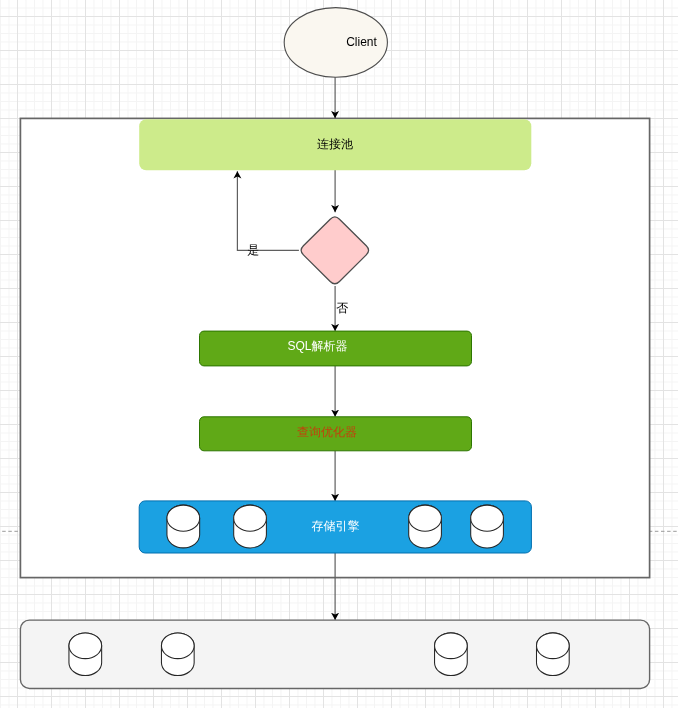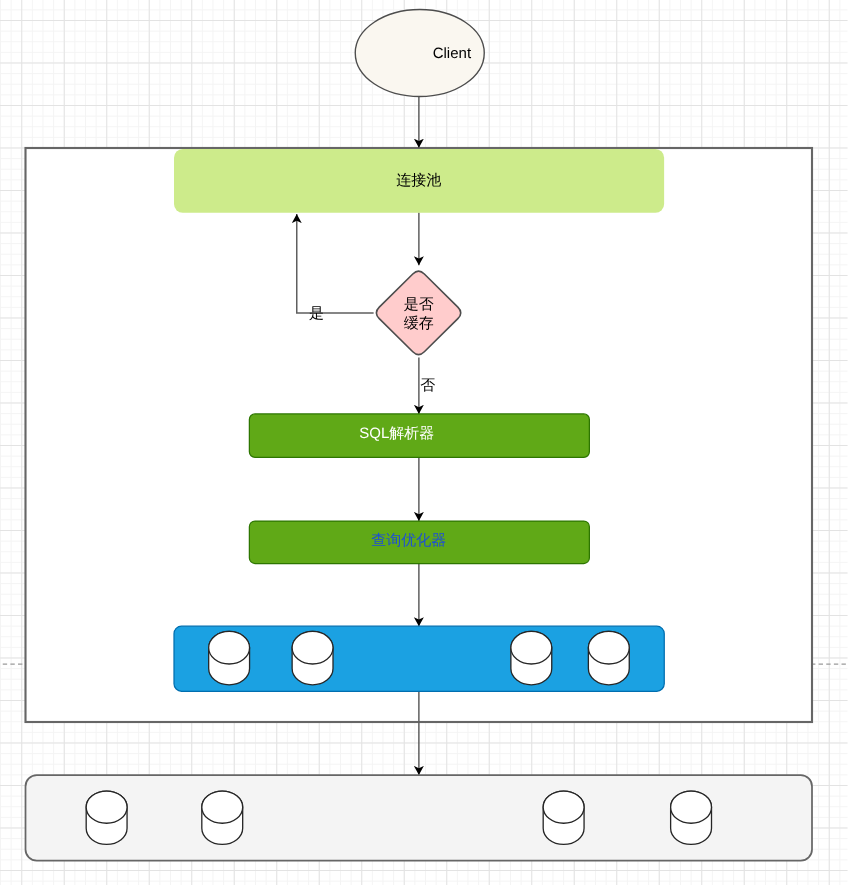--- a/index.html
+++ b/index.html
@@ -96,19 +96,18 @@
         </g>
       <g>
           <path d="M536.50,645.75 a16.35,12.85 0 0 1 32.70,0 v16.90 a16.35,12.85 0 0 1 -32.70,0 Z" fill="#ffffff" stroke="#262626" stroke-width="1.05"></path>
           <ellipse cx="552.85" cy="645.75" rx="16.35" ry="12.85" fill="#ffffff" stroke="#262626" stroke-width="1.05"></ellipse>
         </g>
     </g>
   </svg>
 
   <div class="lbl" style="left:285px;top:34.5px;width:89px;margin-left:32px;">Client</div>
   <div class="lbl" style="left:139px;top:136.5px;width:392px;text-align:center;">连接池</div>
-  <div class="lbl" style="left:299.5px;top:236.3px;width:71px;line-height:14.4px;">是否
-缓存</div>
   <div class="lbl" style="left:199.5px;top:339px;width:236px;color:#ffffff;">SQL解析器</div>
-  <div class="lbl" style="left:199.5px;top:424.5px;width:255px;color:#1d4ed8;">查询优化器</div>
+  <div class="lbl" style="left:199.5px;top:424.5px;width:255px;color:#c2410c;">查询优化器</div>
+  <div class="lbl" style="left:139.5px;top:518.5px;width:392px;color:#ffffff;">存储引擎</div>
   <div class="lbl" style="left:241.2px;top:242.8px;width:24px;">是</div>
   <div class="lbl" style="left:336.2px;top:300.5px;width:24px;text-align:left;">否</div>
 </div>
 
 </body></html>

